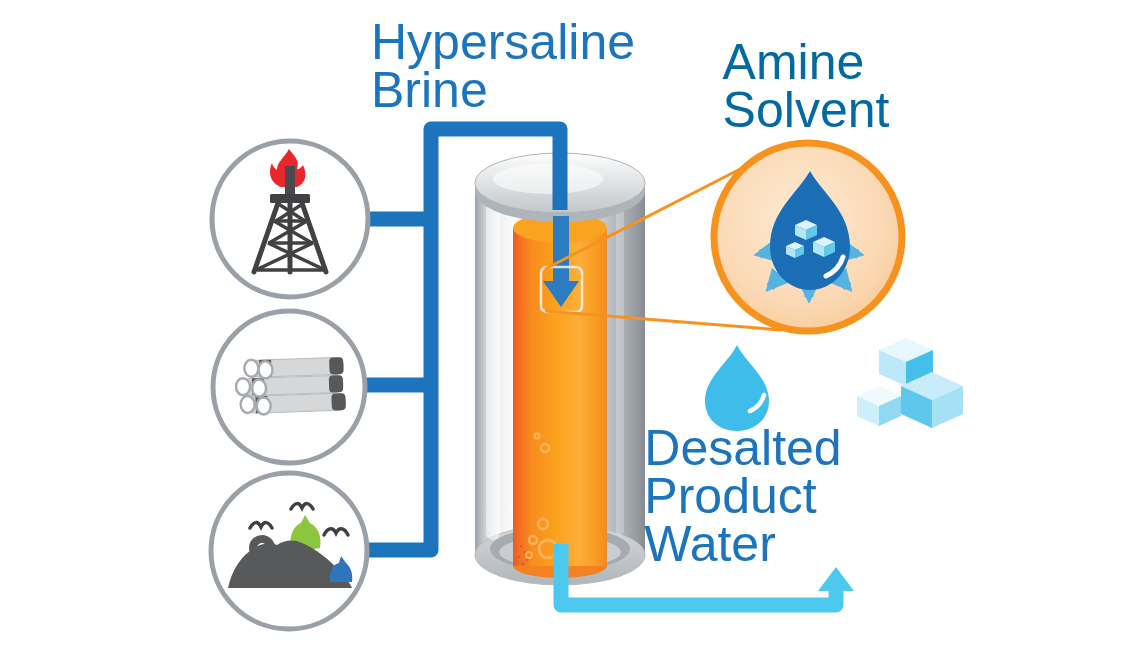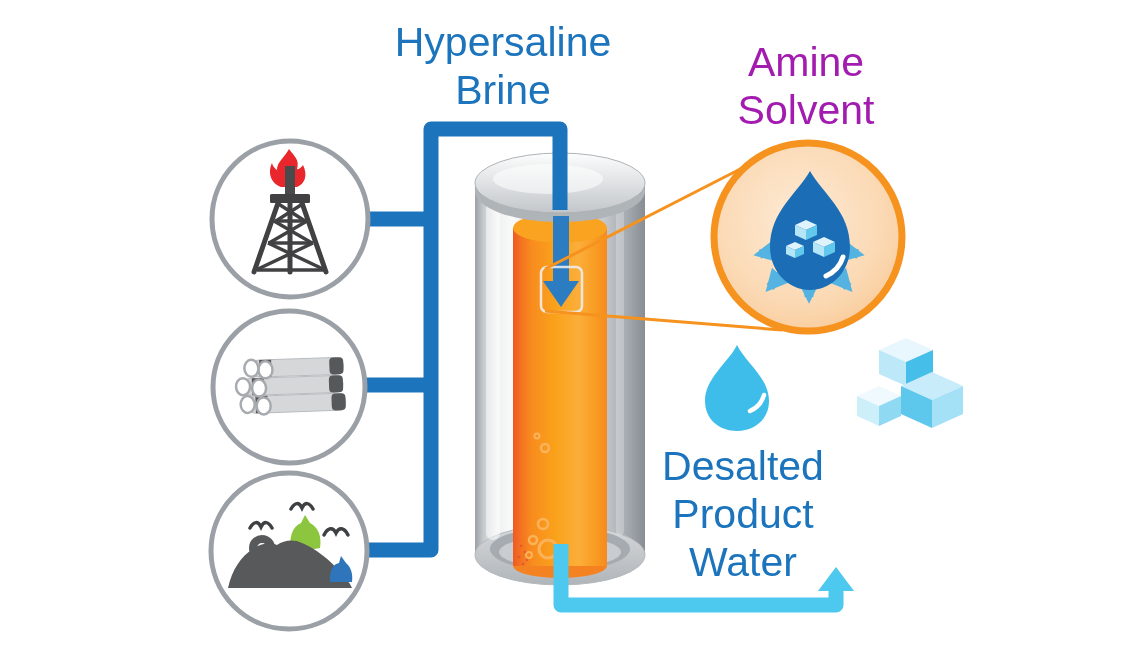--- a/index.html
+++ b/index.html
@@ -2,26 +2,26 @@
 <html><head>
 <meta charset="utf-8">
 <style>
   html,body{margin:0;padding:0;background:#ffffff;}
   .stage{
     position:relative;width:1143px;height:656px;background:#ffffff;
     font-family:"Liberation Sans", sans-serif;overflow:hidden;
   }
   .diagram-svg{position:absolute;left:0;top:0;}
   .label{
-    position:absolute;white-space:pre-line;text-align:center;
-    font-size:41px;line-height:48px;transform:translateX(-50%);
+    position:absolute;white-space:pre-line;text-align:left;
+    font-size:50px;line-height:48px;transform:translateX(-50%);
     letter-spacing:0px;
   }
   .label-blue{color:#1b74bc;}
-  .label-orange{color:#a21caf;}
+  .label-orange{color:#0369a1;}
 </style>
 </head>
 <body>
 
 <div class="stage">
 
 <svg class="diagram-svg" width="1143" height="656" viewBox="0 0 1143 656">
   <defs>
     <linearGradient id="glass" x1="0" y1="0" x2="1" y2="0">
       <stop offset="0" stop-color="#9aa0a6"></stop>
@@ -229,18 +229,18 @@
     <polygon points="932,400 901,386 901,414 932,428" fill="#5ec7ec"></polygon>
   </g>
 </svg>
 
 <div class="label label-blue" style="left:503px;top:18px;">Hypersaline
 Brine</div>
 
 <div class="label label-orange" style="left:806px;top:38px;">Amine
 Solvent</div>
 
-<div class="label label-blue" style="left:743px;top:442px;">Desalted
+<div class="label label-blue" style="left:743px;top:424px;">Desalted
 Product
 Water</div>
 
 
 </div>
 
 </body></html>

